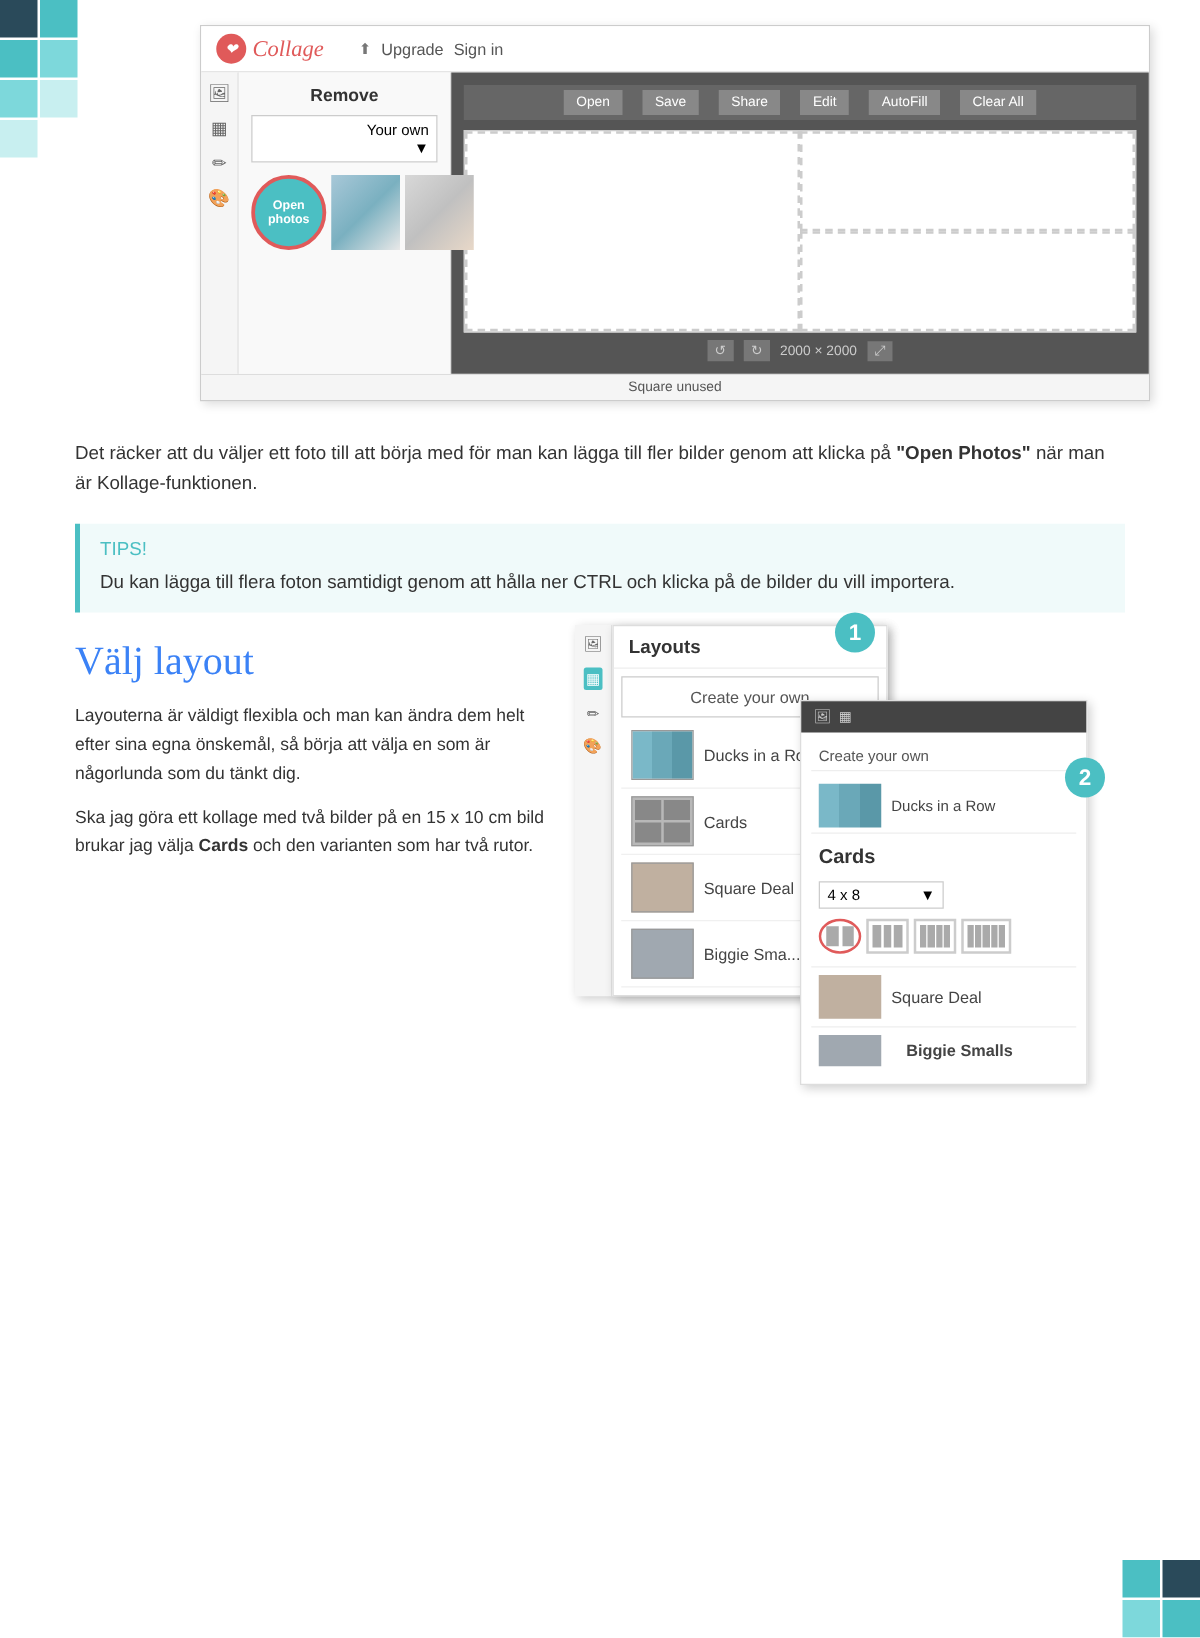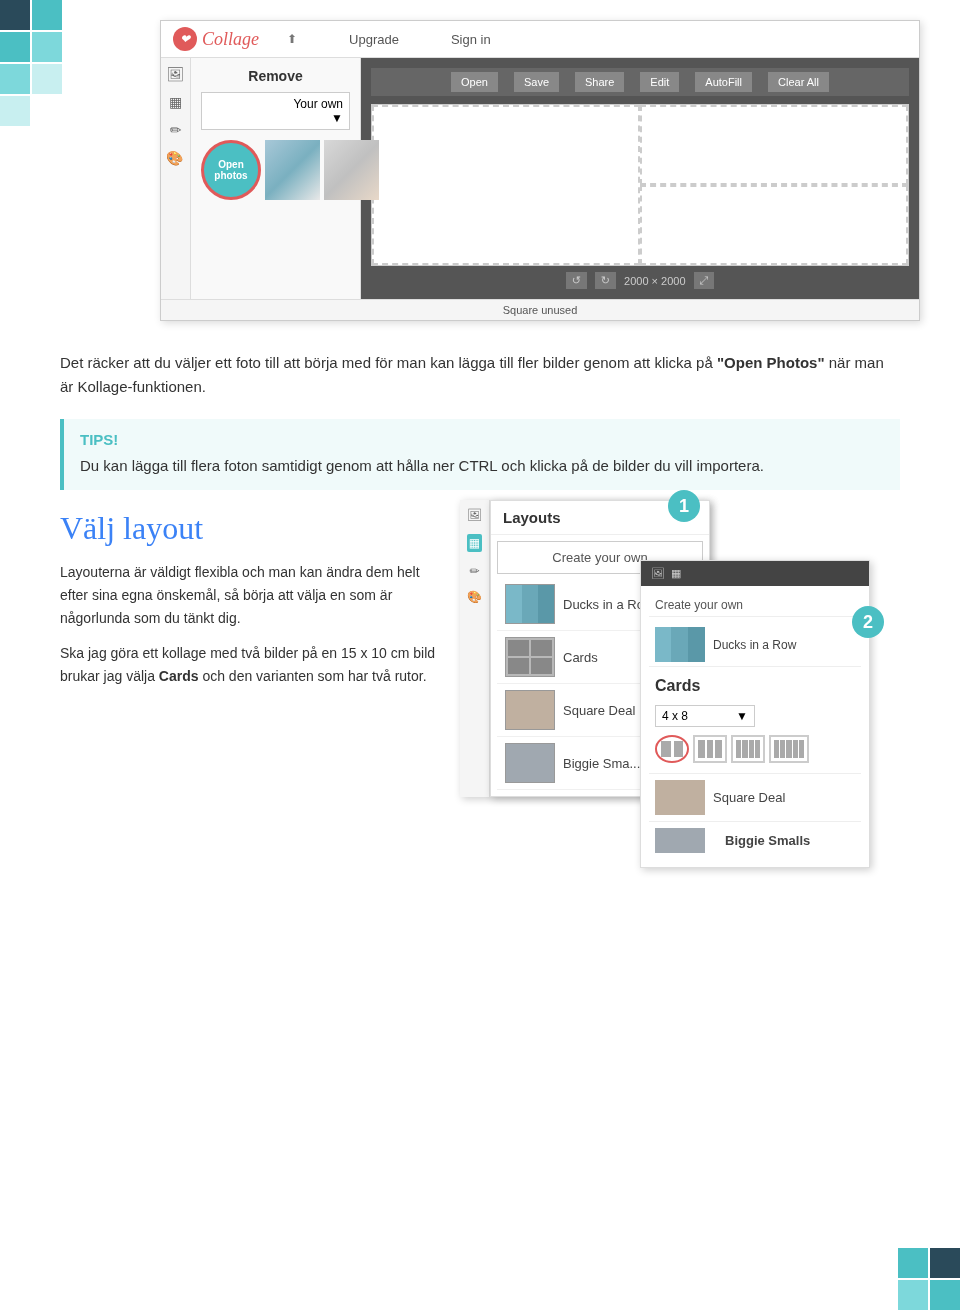--- a/index.html
+++ b/index.html
@@ -51,21 +51,20 @@
     }
     .app-nav-btn {
       background: none;
       border: none;
       color: #555;
       font-size: 13px;
       cursor: pointer;
       display: flex;
       align-items: center;
       gap: 3px;
-      margin-left: 44px;
     }
 
     .app-body {
       display: flex;
     }
 
     .app-sidebar {
       width: 170px;
       border-right: 1px solid #ddd;
       padding: 10px;
@@ -230,21 +229,21 @@
     }
 
     .tips-box {
       background: #f0fafa;
       border-left: 4px solid #4bbfc3;
       padding: 12px 16px;
       margin-bottom: 20px;
     }
     .tips-title {
       color: #4bbfc3;
-      font-weight: bold;
+      font-weight: normal;
       font-size: 15px;
       margin-bottom: 6px;
     }
     .tips-text {
       font-size: 15px;
       color: #333;
       line-height: 1.6;
     }
 
     

